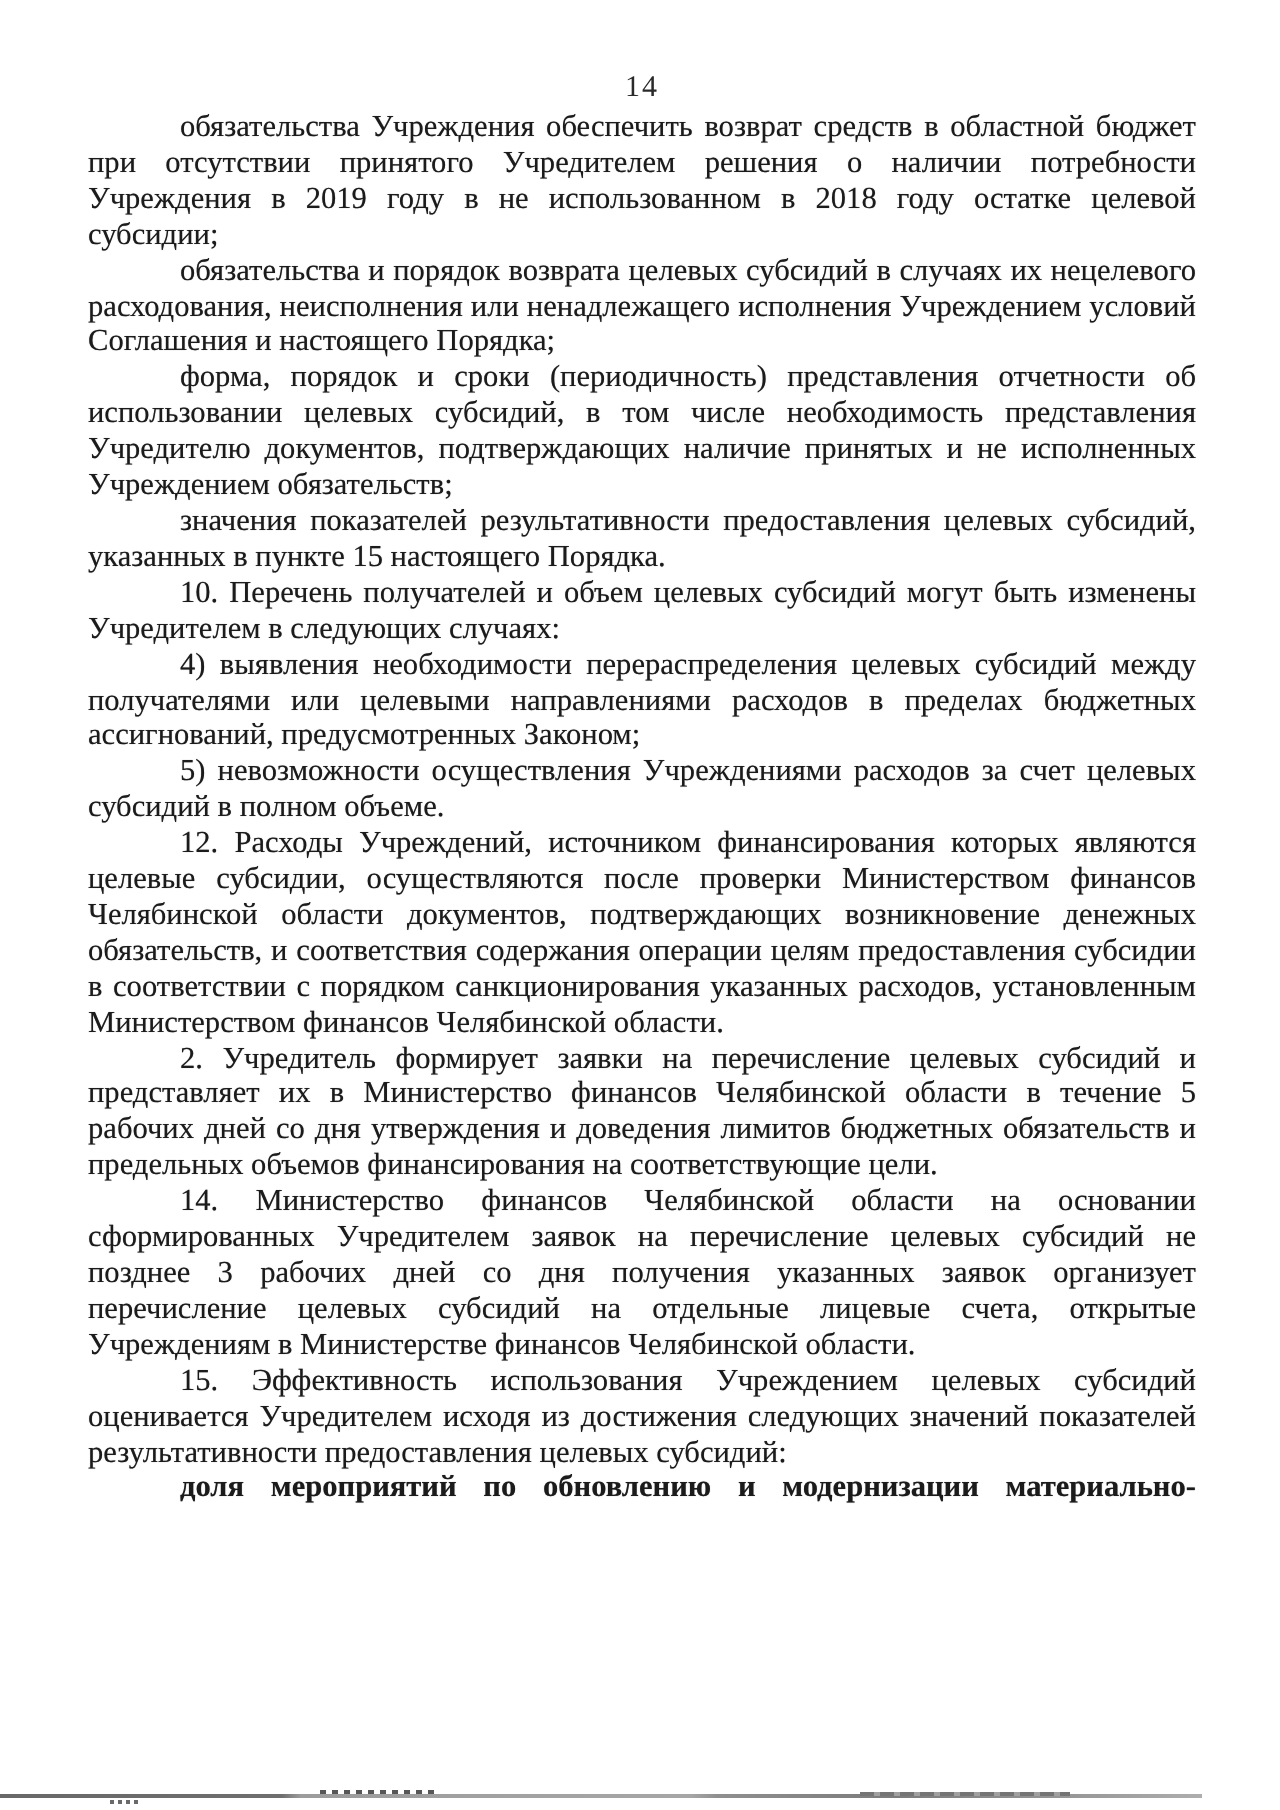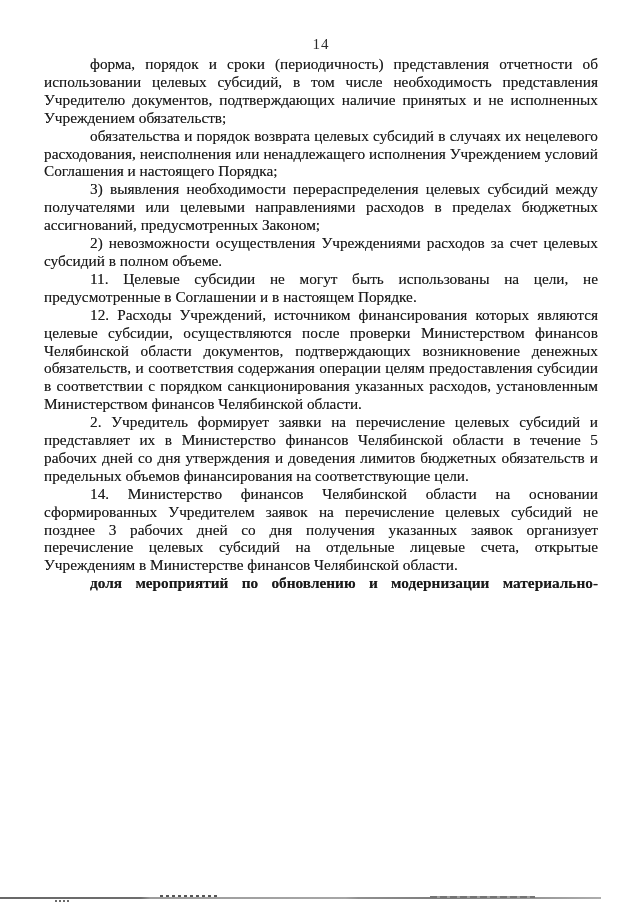--- a/index.html
+++ b/index.html
@@ -88,28 +88,31 @@
   }
 </style>
 </head>
 <body>
 
 <div class="page">
 
   <div class="page-number">14</div>
 
   <div class="content">
+    <p>обязательства Учреждения обеспечить возврат средств в областной бюджет при отсутствии принятого Учредителем решения о наличии потребности Учреждения в 2019 году в не использованном в 2018 году остатке целевой субсидии;</p>
+    <p>обязательства и порядок возврата целевых субсидий в случаях их нецелевого расходования, неисполнения или ненадлежащего исполнения Учреждением условий Соглашения и настоящего Порядка;</p>
     <p>форма, порядок и сроки (периодичность) представления отчетности об использовании целевых субсидий, в том числе необходимость представления Учредителю документов, подтверждающих наличие принятых и не исполненных Учреждением обязательств;</p>
-    <p>обязательства и порядок возврата целевых субсидий в случаях их нецелевого расходования, неисполнения или ненадлежащего исполнения Учреждением условий Соглашения и настоящего Порядка;</p>
-    <p>3) выявления необходимости перераспределения целевых субсидий между получателями или целевыми направлениями расходов в пределах бюджетных ассигнований, предусмотренных Законом;</p>
-    <p>2) невозможности осуществления Учреждениями расходов за счет целевых субсидий в полном объеме.</p>
-    <p>11. Целевые субсидии не могут быть использованы на цели, не предусмотренные в Соглашении и в настоящем Порядке.</p>
+    <p>значения показателей результативности предоставления целевых субсидий, указанных в пункте 15 настоящего Порядка.</p>
+    <p>10. Перечень получателей и объем целевых субсидий могут быть изменены Учредителем в следующих случаях:</p>
+    <p>4) выявления необходимости перераспределения целевых субсидий между получателями или целевыми направлениями расходов в пределах бюджетных ассигнований, предусмотренных Законом;</p>
+    <p>5) невозможности осуществления Учреждениями расходов за счет целевых субсидий в полном объеме.</p>
     <p>12. Расходы Учреждений, источником финансирования которых являются целевые субсидии, осуществляются после проверки Министерством финансов Челябинской области документов, подтверждающих возникновение денежных обязательств, и соответствия содержания операции целям предоставления субсидии в соответствии с порядком санкционирования указанных расходов, установленным Министерством финансов Челябинской области.</p>
     <p>2. Учредитель формирует заявки на перечисление целевых субсидий и представляет их в Министерство финансов Челябинской области в течение 5 рабочих дней со дня утверждения и доведения лимитов бюджетных обязательств и предельных объемов финансирования на соответствующие цели.</p>
     <p>14. Министерство финансов Челябинской области на основании сформированных Учредителем заявок на перечисление целевых субсидий не позднее 3 рабочих дней со дня получения указанных заявок организует перечисление целевых субсидий на отдельные лицевые счета, открытые Учреждениям в Министерстве финансов Челябинской области.</p>
+    <p>15. Эффективность использования Учреждением целевых субсидий оценивается Учредителем исходя из достижения следующих значений показателей результативности предоставления целевых субсидий:</p>
     <p class="fulljust">доля мероприятий по обновлению и модернизации материально-</p>
   </div>
 
   <div class="artifact-base"></div>
   <div class="artifact-dots-a"></div>
   <div class="artifact-dots-b"></div>
   <div class="artifact-dark-mid"></div>
   <div class="artifact-right-mark"></div>
 
 </div>

